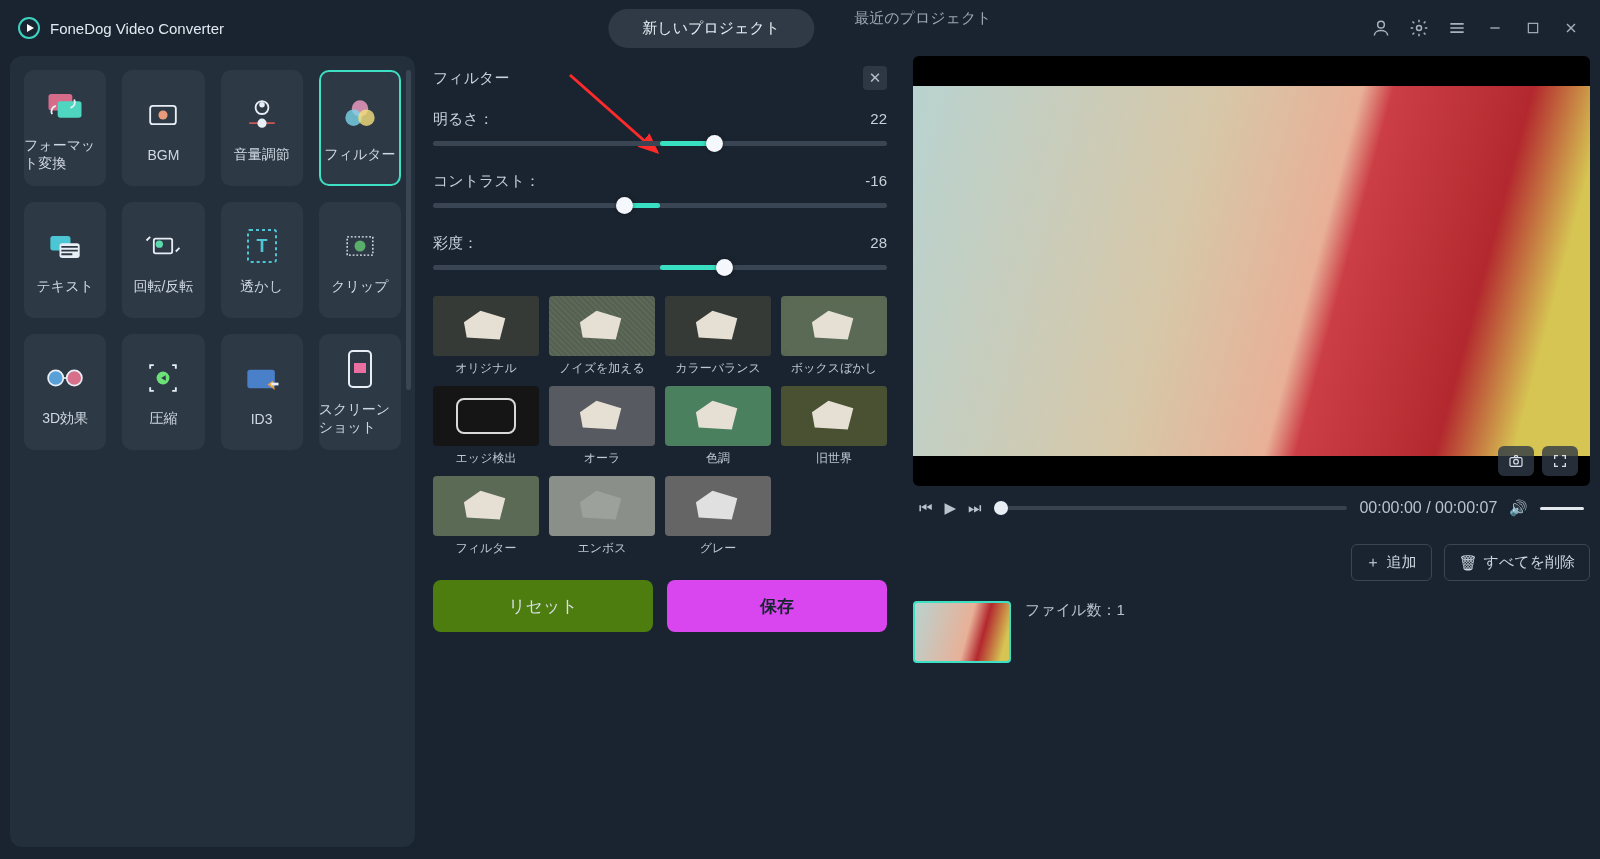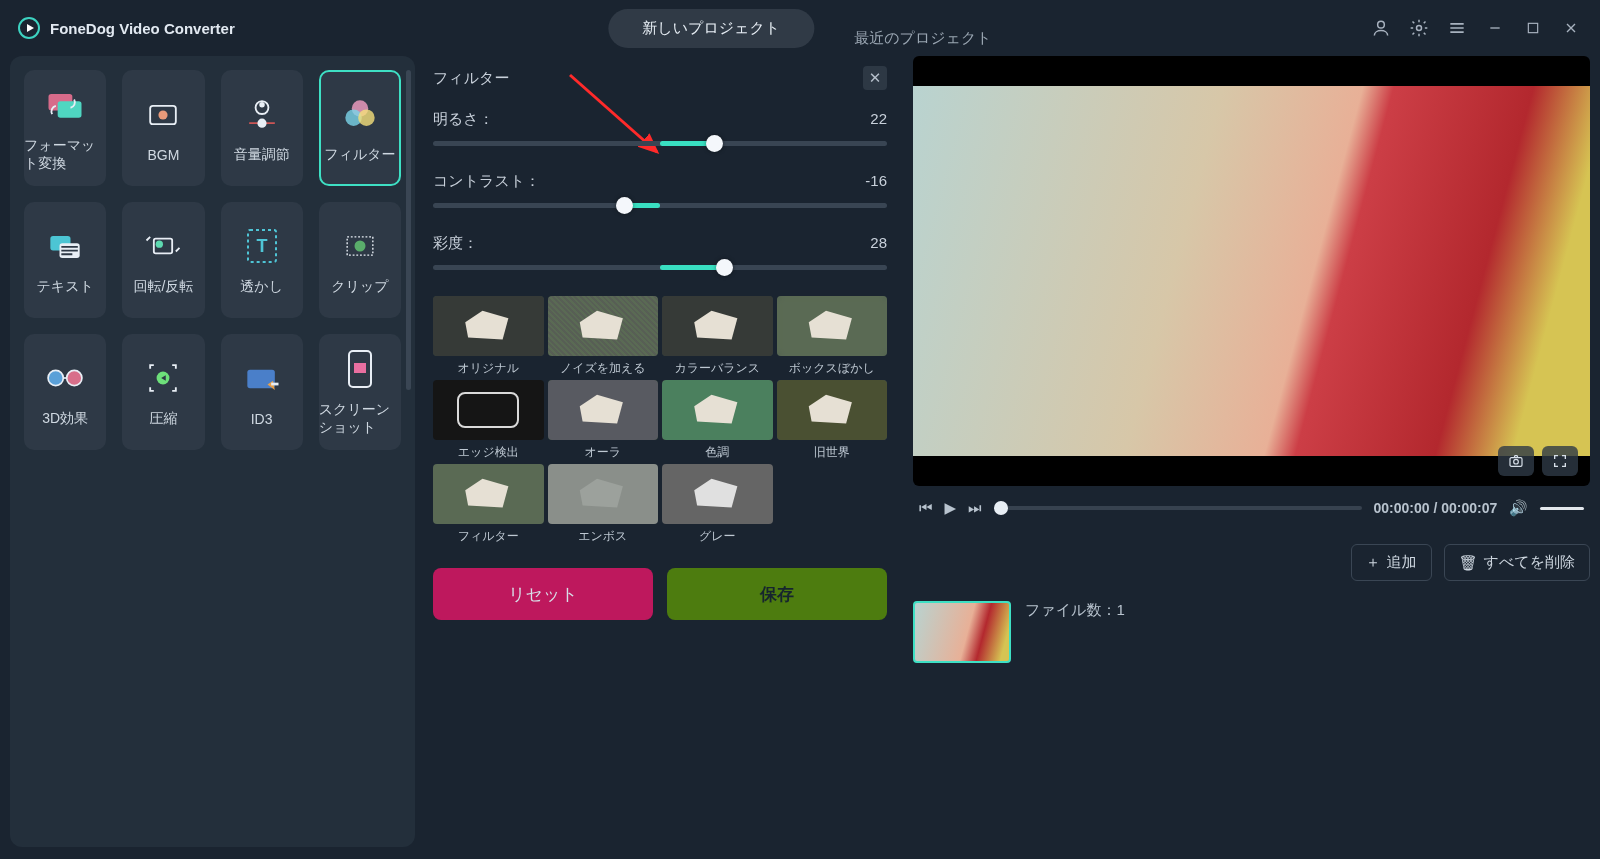--- a/index.html
+++ b/index.html
@@ -25,27 +25,27 @@
     gap: 10px;
   }
   .logo {
     width: 22px; height: 22px; border-radius: 50%;
     border: 2.5px solid #3dd3c1;
     display: flex; align-items:center; justify-content:center;
   }
   .logo::after{
     content:""; width:0;height:0;border-left:7px solid #fff;border-top:4px solid transparent;border-bottom:4px solid transparent;margin-left:2px;
   }
-  .brand-text { color: #e2e9f1; font-weight: 700; }
+  .brand-text { color: #e2e9f1; font-weight: 400; }
   .tabs {
     position: absolute;
     left: 50%;
     transform: translateX(-50%);
     display: flex;
-    align-items: flex-end;
+    align-items: flex-start;
     gap: 40px;
   }
   .tabs .pill {
     background: #303a46;
     border-radius: 25px;
     padding: 10px 34px;
     color: #e7eef5;
   }
   .tabs .ghost { color: #9aa6b2; }
   .winctl {
@@ -154,21 +154,21 @@
   .arrow {
     position:absolute;
     left:150px; top:14px;
     width:100px; height:90px;
     pointer-events:none;
   }
 
   .presets {
     display: grid;
     grid-template-columns: repeat(4, 1fr);
-    gap: 4px;
+    gap: 10px;
     margin-top: 10px;
   }
   .preset {
     display:flex;flex-direction:column;align-items:center;
     cursor:pointer;
   }
   .preset .thumbx {
     width:100%; height:60px;
     border-radius:4px;
     background:#5a6a54; 
@@ -194,22 +194,22 @@
   .thumbx.grey{filter:grayscale(1);}
 
   .btnrow {
     display:flex; gap:14px; margin-top:24px;
   }
   .btn {
     flex:1; height:52px; border-radius:8px;
     display:flex;align-items:center;justify-content:center;
     font-size:17px; cursor:pointer;
   }
-  .btn.ghost { background:#be185d; color:#d7dfe8; }
-  .btn.primary { background:#4d7c0f; color:#16252e; font-weight:600; }
+  .btn.ghost { background:#4d7c0f; color:#d7dfe8; }
+  .btn.primary { background:#d946ef; color:#16252e; font-weight:600; }
 
   
   .right {
     flex: 1;
     display: flex;
     flex-direction: column;
     padding-left: 8px;
   }
   .preview {
     height: 430px;
@@ -239,21 +239,21 @@
   }
 
   .controls {
     height:44px; display:flex; align-items:center; gap:12px; padding:0 6px; color:#b8c3ce;
   }
   .controls .pbtn{cursor:pointer;}
   .progress {
     flex:1; height:4px; background:#37424f; border-radius:2px; position:relative;
   }
   .progress .dot{position:absolute;left:0%;top:-5px;width:14px;height:14px;border-radius:50%;background:#e8eef4;}
-  .time{font-size:14px;font-weight:bold;}
+  .time{font-size:16px;}
   .vol{width:44px;height:3px;background:#e2e7ec;border-radius:2px;}
 
   .actions {
     display:flex;justify-content:flex-end;gap:12px;margin-top:14px;
   }
   .abtn {
     border:1px solid #3a4654; border-radius:6px; padding:8px 14px;
     display:flex;align-items:center;gap:6px;cursor:pointer;color:#cdd6df;
   }
 

